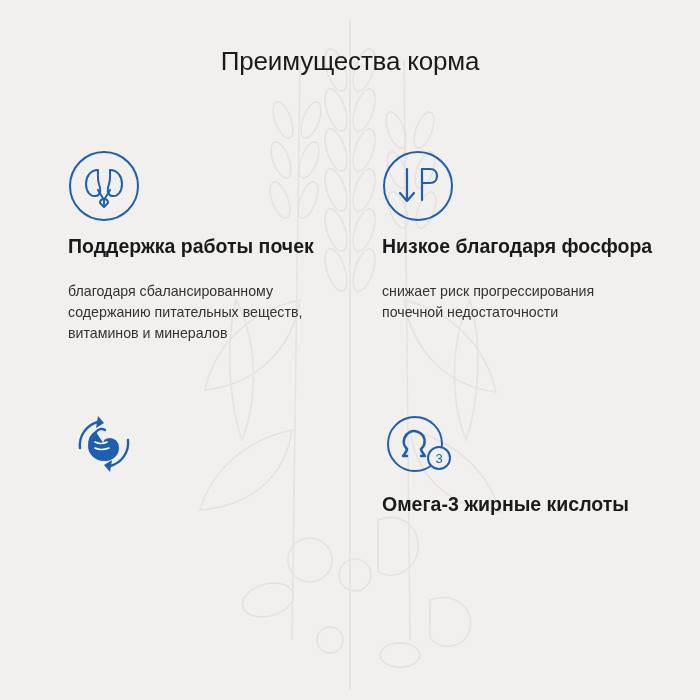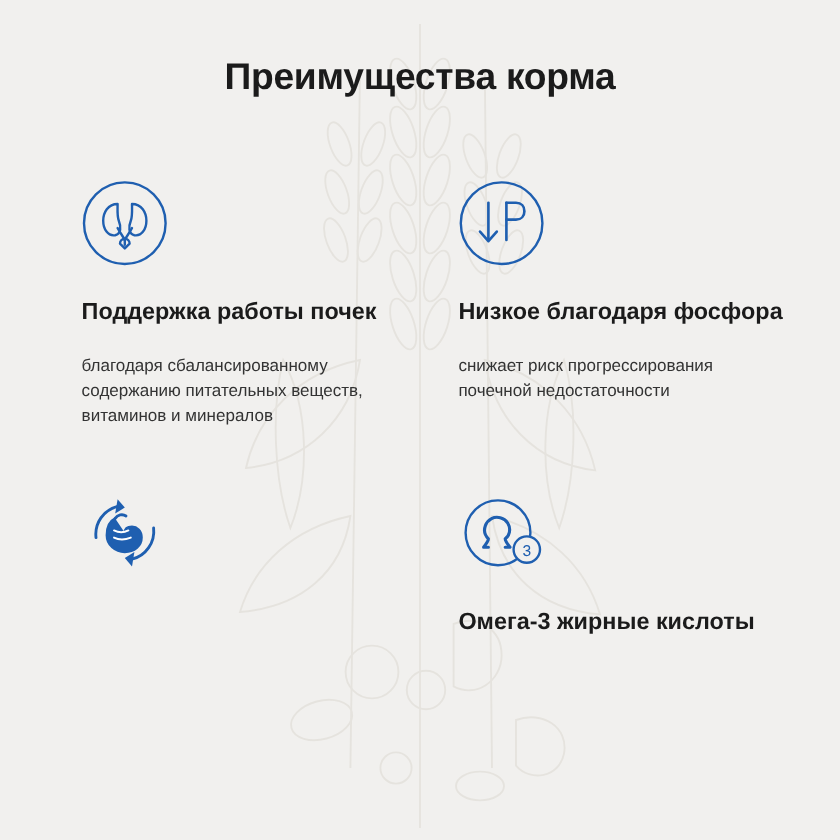--- a/index.html
+++ b/index.html
@@ -29,22 +29,22 @@
     height: 700px;
     opacity: 0.55;
     pointer-events: none;
   }
   .title {
     position: absolute;
     top: 46px;
     left: 0;
     width: 700px;
     text-align: center;
-    font-size: 31px;
-    font-weight: bold;
+    font-size: 26px;
+    font-weight: normal;
     color: #1b1b1b;
     letter-spacing: -0.2px;
   }
   .grid {
     position: absolute;
     top: 150px;
     left: 0;
     width: 700px;
     height: 540px;
   }
@@ -56,21 +56,21 @@
   .cell.c2 { left: 382px; top: 0px; }
   .cell.c3 { left: 68px;  top: 258px; }
   .cell.c4 { left: 382px; top: 258px; }
 
   .icon-wrap {
     width: 72px;
     height: 72px;
     display: block;
   }
   .cell-title {
-    margin-top: 26px;
+    margin-top: 12px;
     font-size: 19.5px;
     font-weight: bold;
     color: #1b1b1b;
     line-height: 1.33;
     max-width: 280px;
   }
   .cell-desc {
     margin-top: 21px;
     font-size: 14.2px;
     color: #333333;

